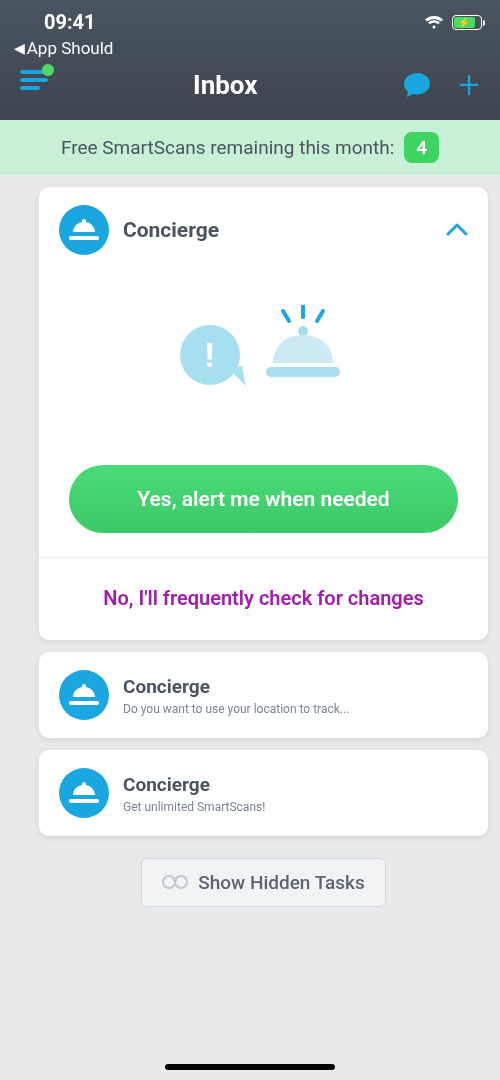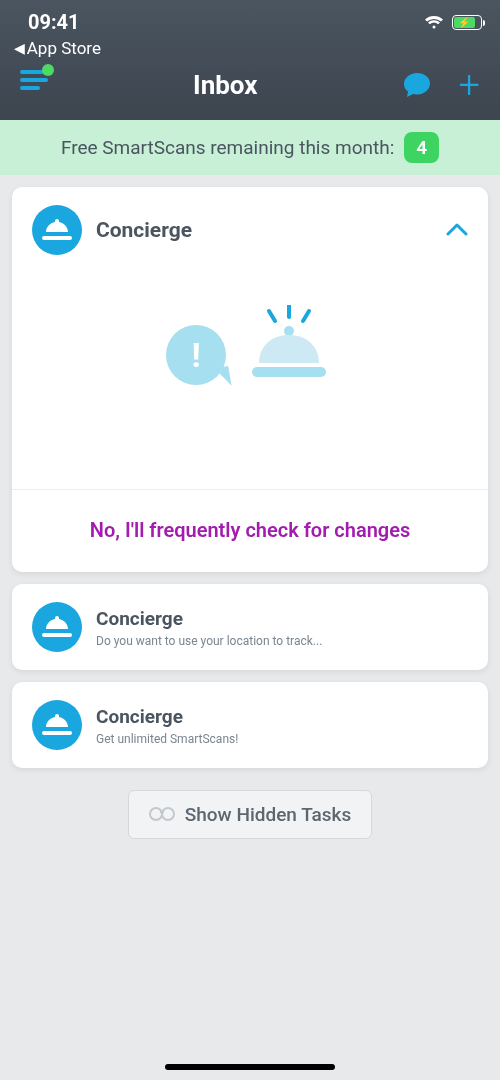--- a/index.html
+++ b/index.html
@@ -13,21 +13,21 @@
   }
   .header-bg {
     background: linear-gradient(180deg, #4a5560 0%, #3d454f 100%);
     height: 120px;
     position: relative;
   }
   .status-bar {
     display: flex;
     justify-content: space-between;
     align-items: center;
-    padding: 10px 18px 0 28px;
+    padding: 10px 18px 0 44px;
     color: #fff;
   }
   .status-time {
     font-size: 20px;
     font-weight: 700;
   }
   .status-right { display: flex; align-items: center; gap: 8px; }
   .wifi-icon svg { display: block; }
   .battery {
     width: 30px; height: 15px;
@@ -119,21 +119,21 @@
     overflow:hidden;
   }
   .banner-badge {
     background:#3dd461;
     color:#fff;
     font-weight:600;
     border-radius:8px;
     padding:4px 12px;
     font-size:19px;
   }
-  .content { padding: 12px; }
+  .content { padding: 12px; margin-left: 27px; }
   .card {
     background:#fff;
     border-radius:10px;
     box-shadow: 0 2px 6px rgba(0,0,0,0.08);
     margin-bottom:12px;
   }
   .card-head {
     display:flex;
     align-items:center;
     padding:18px 20px 10px 20px;
@@ -274,21 +274,21 @@
       </span>
       <div class="battery">
         <div class="battery-fill">
             <span class="bolt">⚡</span>
           </div>
       </div>
     </div>
   </div>
   <div class="back-row">
     <span class="back-caret">◀</span>
-    <span>App Store</span>
+    <span>App Should</span>
   </div>
   <div class="nav-bar">
     <div class="hamburger">
       <span class="bar"></span>
         <span class="bar"></span>
         <span class="bar"></span>
       <span class="dot"></span>
     </div>
     <div class="title">Inbox</div>
     <div class="nav-right">
@@ -330,20 +330,21 @@
         <svg width="90" height="80" viewBox="0 0 90 80">
           <line x1="45" y1="0" x2="45" y2="12" stroke="#1aa6de" stroke-width="4" stroke-linecap="round"></line>
           <line x1="25" y1="6" x2="31" y2="16" stroke="#1aa6de" stroke-width="4" stroke-linecap="round"></line>
           <line x1="65" y1="6" x2="59" y2="16" stroke="#1aa6de" stroke-width="4" stroke-linecap="round"></line>
           <circle cx="45" cy="26" r="5" fill="#a6dff0"></circle>
           <path d="M45 30c16 0 30 10 30 28H15c0-18 14-28 30-28z" fill="#cde9f3"></path>
           <rect x="8" y="62" width="74" height="10" rx="5" fill="#a6dff0"></rect>
         </svg>
       </div>
     </div>
+    <div class="prim-btn">Yes, alert me when needed</div>
     <div class="divider"></div>
     <div class="sec-btn">No, I'll frequently check for changes</div>
   </div>
 
   <div class="card">
     <div class="small-card">
       <div class="avatar">
         <svg class="bell-svg" width="30" height="28" viewBox="0 0 30 28">
             <path d="M15 3a2 2 0 012 2v1c5 1 9 5 9 10H4c0-5 4-9 9-10V5a2 2 0 012-2z" fill="#fff"></path>
             <rect x="0" y="20" width="30" height="4" rx="2" fill="#fff"></rect>

